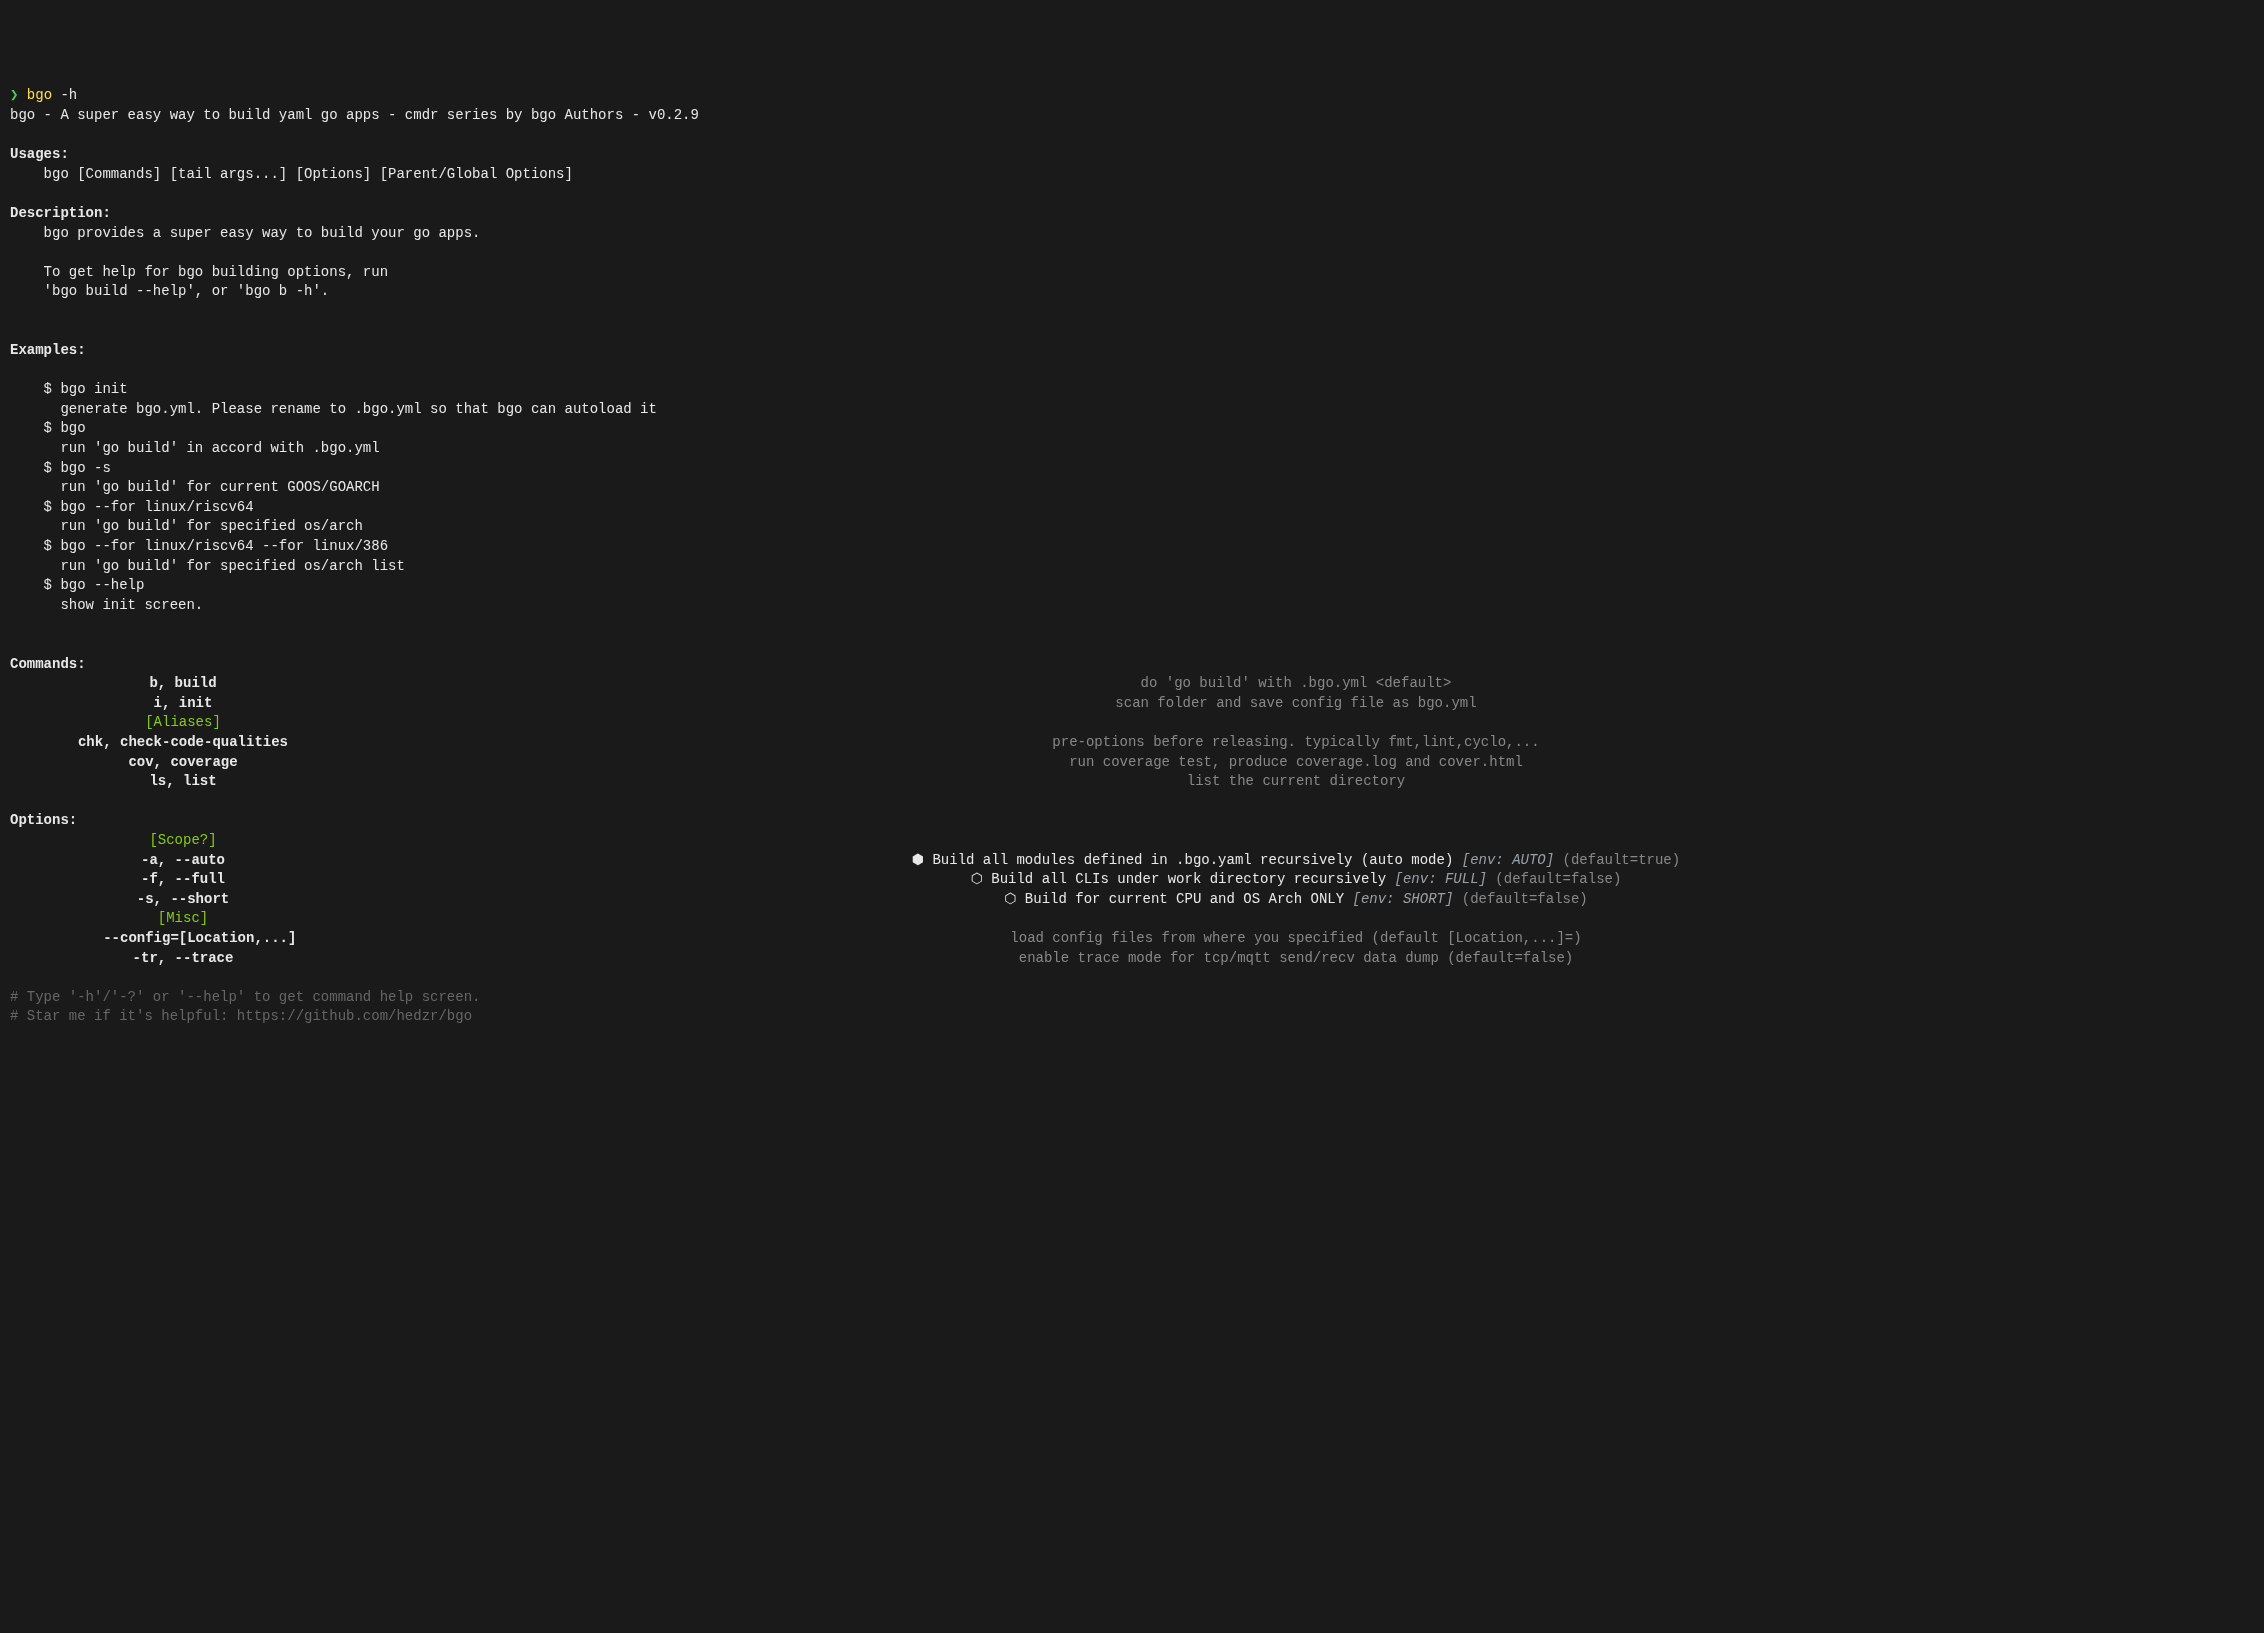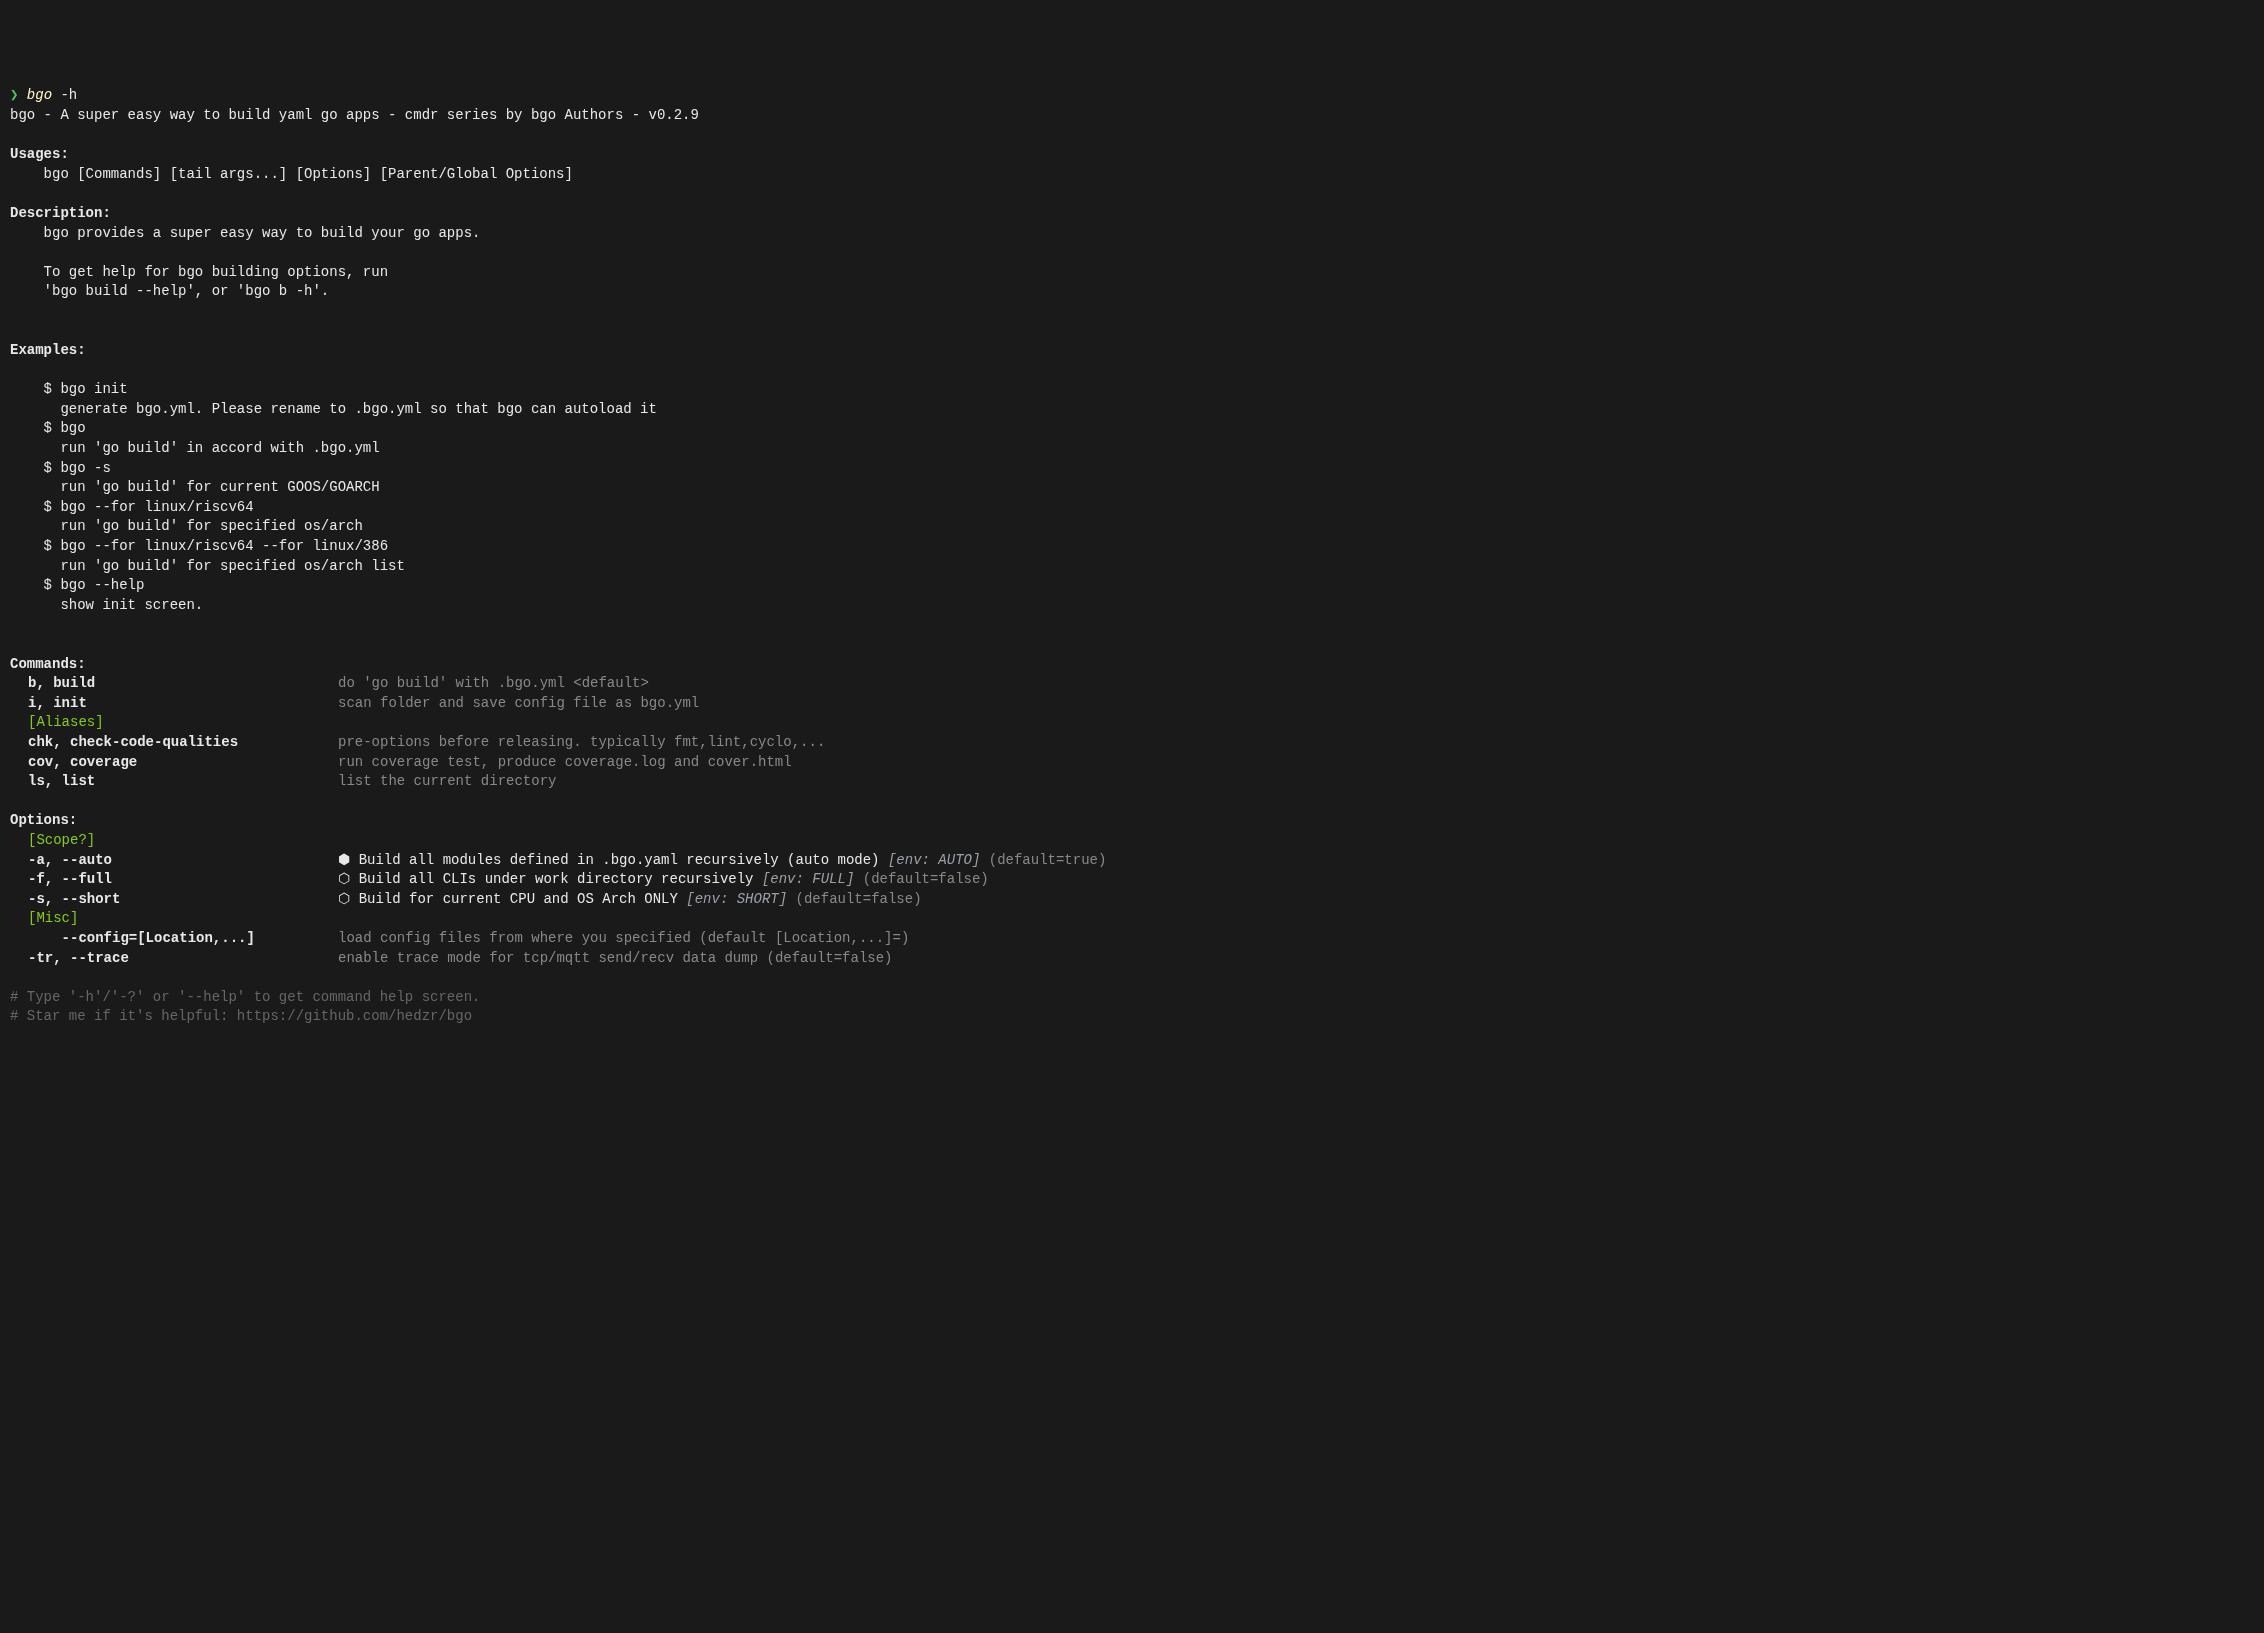--- a/index.html
+++ b/index.html
@@ -6,31 +6,31 @@
 body {
   background: #1a1a1a;
   color: #e8e8e8;
   font-family: 'Menlo', 'Monaco', 'Consolas', 'Courier New', monospace;
   font-size: 14px;
   line-height: 1.4;
   padding: 8px 10px;
   white-space: pre;
 }
 .prompt-char { color: #4ec95f; font-weight: bold; }
-.cmd-name { color: #fef9c3; font-style: italic; }
+.cmd-name { color: #fde047; }
 .arg { color: #e8e8e8; }
 .header { color: #e8e8e8; }
 .section-title { font-weight: bold; color: #e8e8e8; }
 .cmd-key { color: #e8e8e8; font-weight: bold; }
 .cmd-desc { color: #888; }
 .group-label { color: #84cc16; }
 .italic { color: #888; }
 .env { font-style: italic; color: #9aa0a6; }
 .hexagon { display:inline-block; }
-.row { display: flex; }
+.row { display: flex; text-align: center; }
 .col-key { min-width: 328px; padding-left: 18px; }
 .col-desc { flex: 1; }
 .footer { color: #666; text-align: center; }
 .opt-desc { color: #e8e8e8; }
 </style>
 </head>
 <body>
 
 
 

